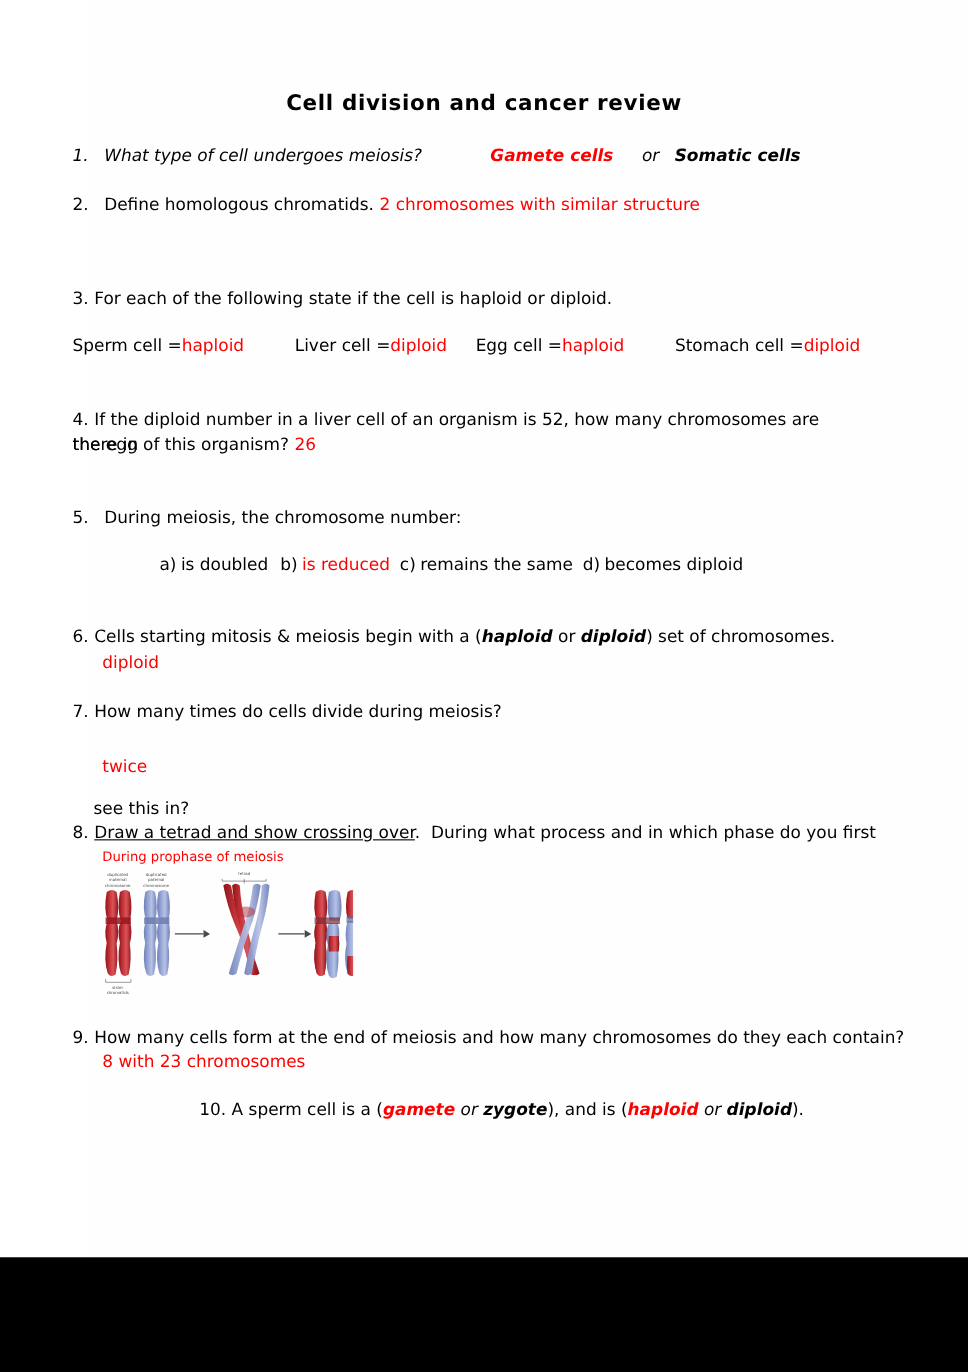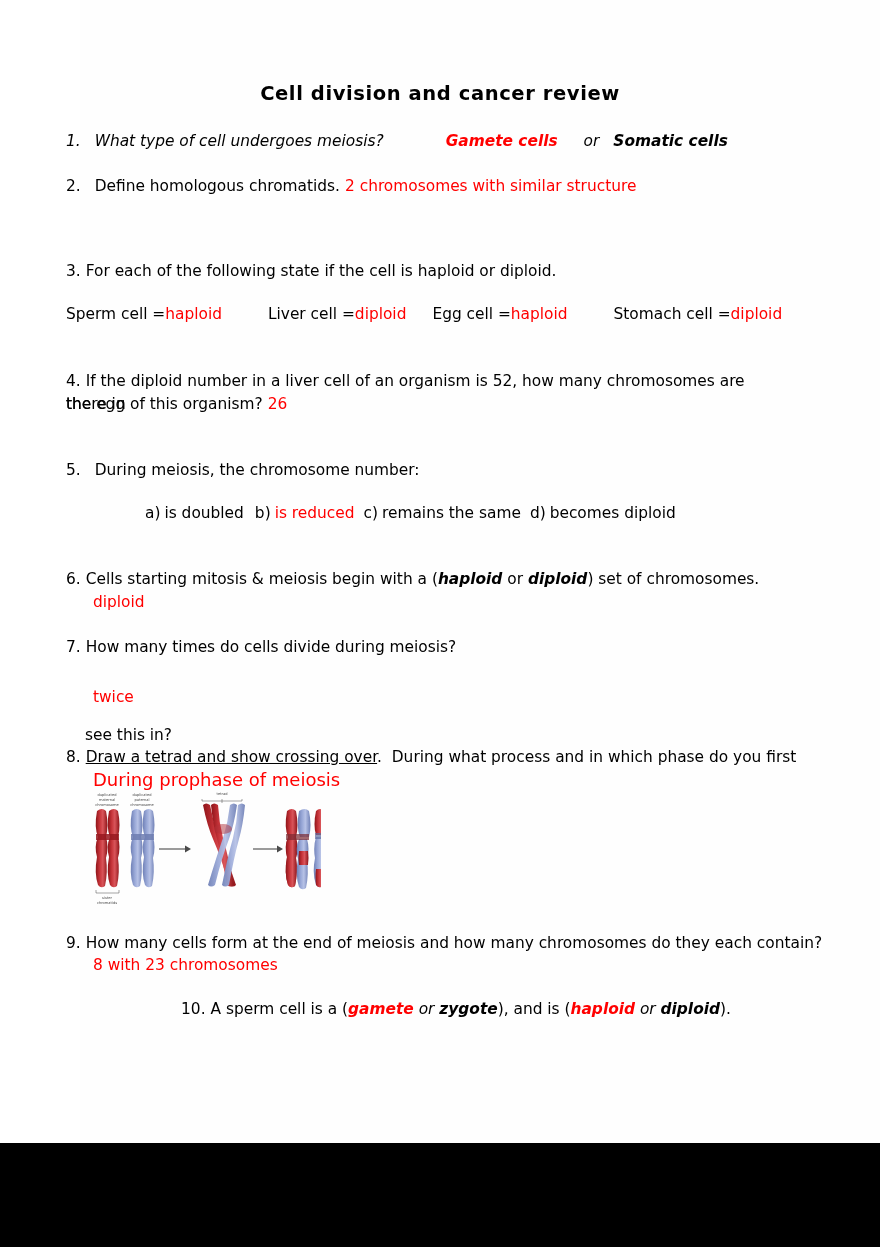--- a/index.html
+++ b/index.html
@@ -124,21 +124,21 @@
     <div class="q" style="left:145px; top:502px; width:700px;"><span>a)</span><span style="display:inline-block;width:4px;"></span><span>is doubled</span><span style="display:inline-block;width:11px;"></span><span>b)</span><span style="display:inline-block;width:4px;"></span><span class="red">is reduced</span><span style="display:inline-block;width:9px;"></span><span>c)</span><span style="display:inline-block;width:4px;"></span><span>remains the same</span><span style="display:inline-block;width:9px;"></span><span>d)</span><span style="display:inline-block;width:4px;"></span><span>becomes diploid</span></div>
 
     <div class="q" style="left:66px; top:568px; width:780px;"><span>6.</span><span style="display:inline-block;width:5px;"></span><span>Cells starting mitosis &amp; meiosis begin with a (</span><span class="bi">haploid</span><span> or </span><span class="bi">diploid</span><span>) set of chromosomes.</span></div>
     <div class="ans-line" style="left:93px; top:591px;">diploid</div>
 
     <div class="q" style="left:66px; top:636px; width:780px;"><span>7.</span><span style="display:inline-block;width:5px;"></span><span>How many times do cells divide during meiosis?</span></div>
     <div class="ans-line" style="left:93px; top:686px;">twice</div>
 
     <div class="q" style="left:66px; top:702px; width:740px;margin-top:44px;"><span>8.</span><span style="display:inline-block;width:5px;"></span><span class="ul">Draw a tetrad and show crossing over</span><span>.  During what process and in which phase do you first</span></div>
     <div class="q" style="left:85px; top:724px; width:740px;"><span>see this in?</span></div>
-    <div class="ans-line" style="left:93px; top:768px; font-size:18px;">During prophase of meiosis</div>
+    <div class="ans-line" style="left:93px; top:768px; font-size:12px;">During prophase of meiosis</div>
 
     <div class="figure">
       <svg width="236" height="117" viewBox="0 0 236 117" xmlns="http://www.w3.org/2000/svg">
         <defs>
           <linearGradient id="redG" x1="0" y1="0" x2="1" y2="0">
             <stop offset="0%" stop-color="#8e1318"></stop>
             <stop offset="35%" stop-color="#c8353b"></stop>
             <stop offset="60%" stop-color="#d9555a"></stop>
             <stop offset="100%" stop-color="#8e1318"></stop>
           </linearGradient>

